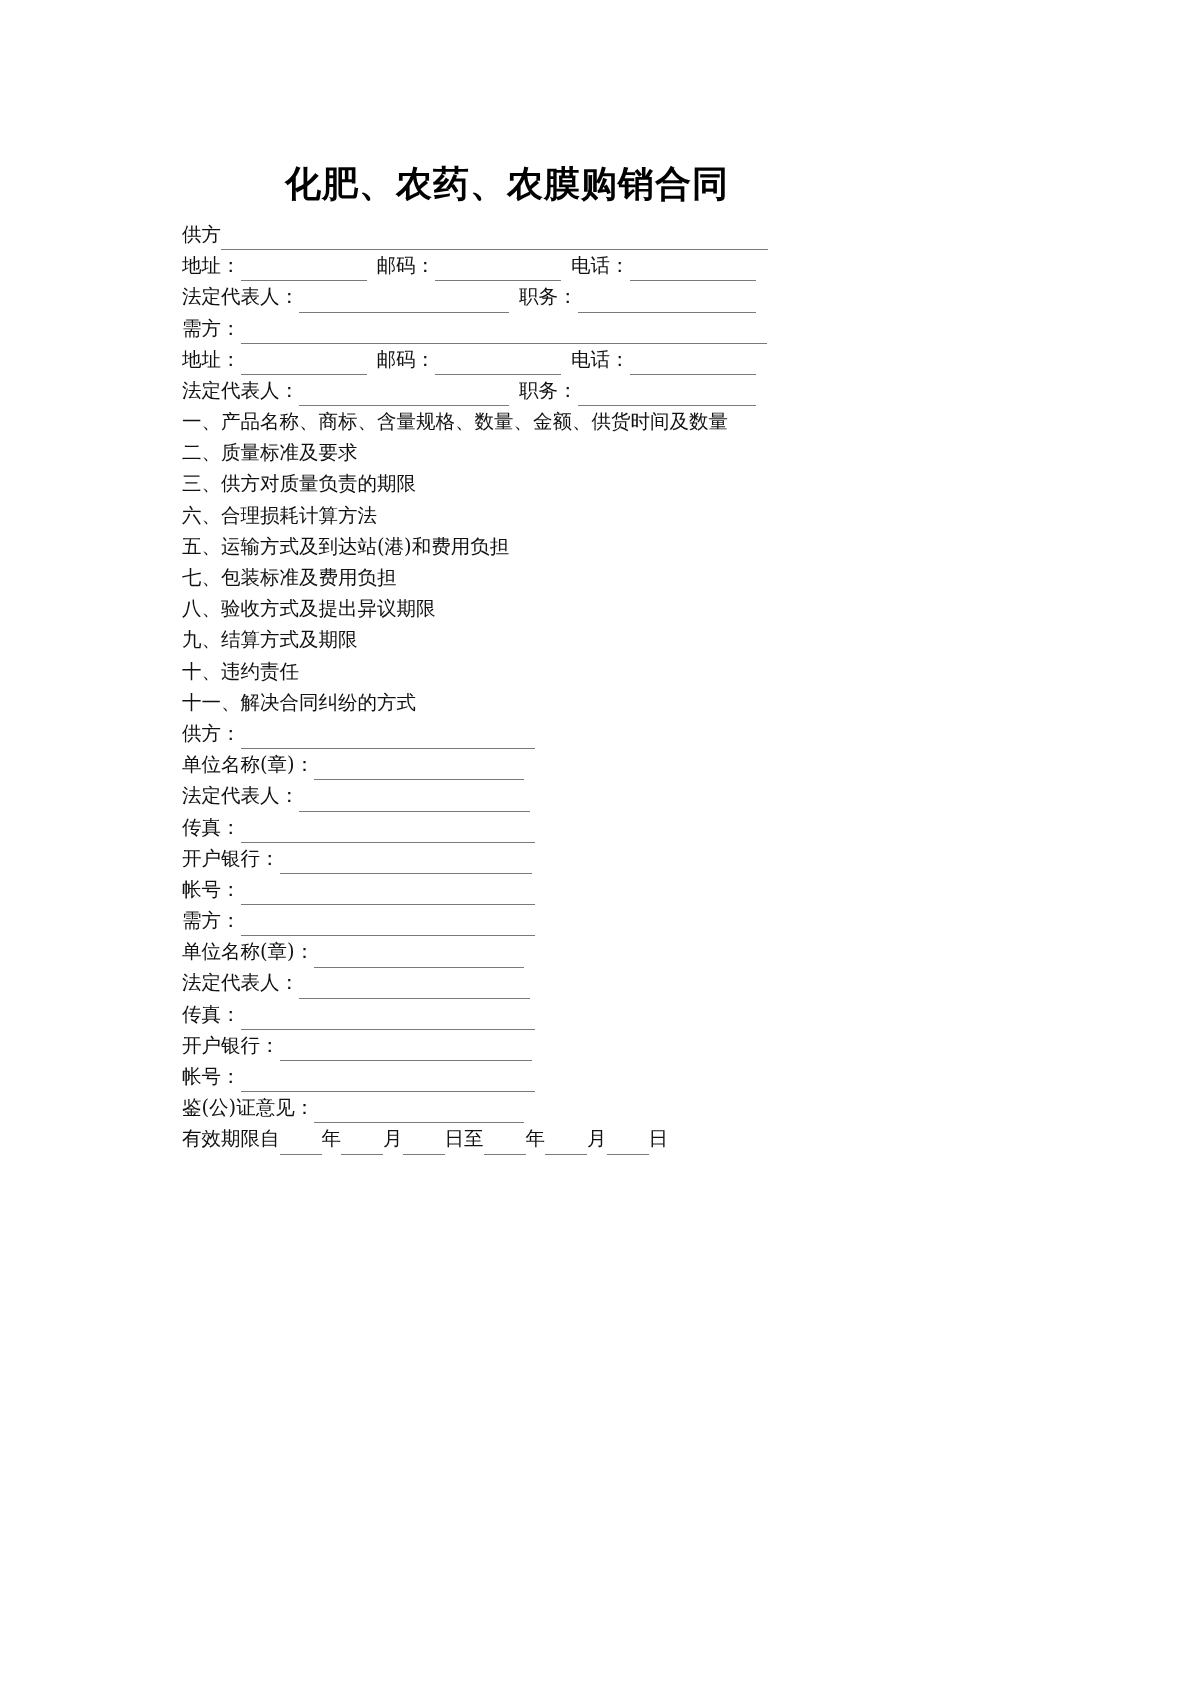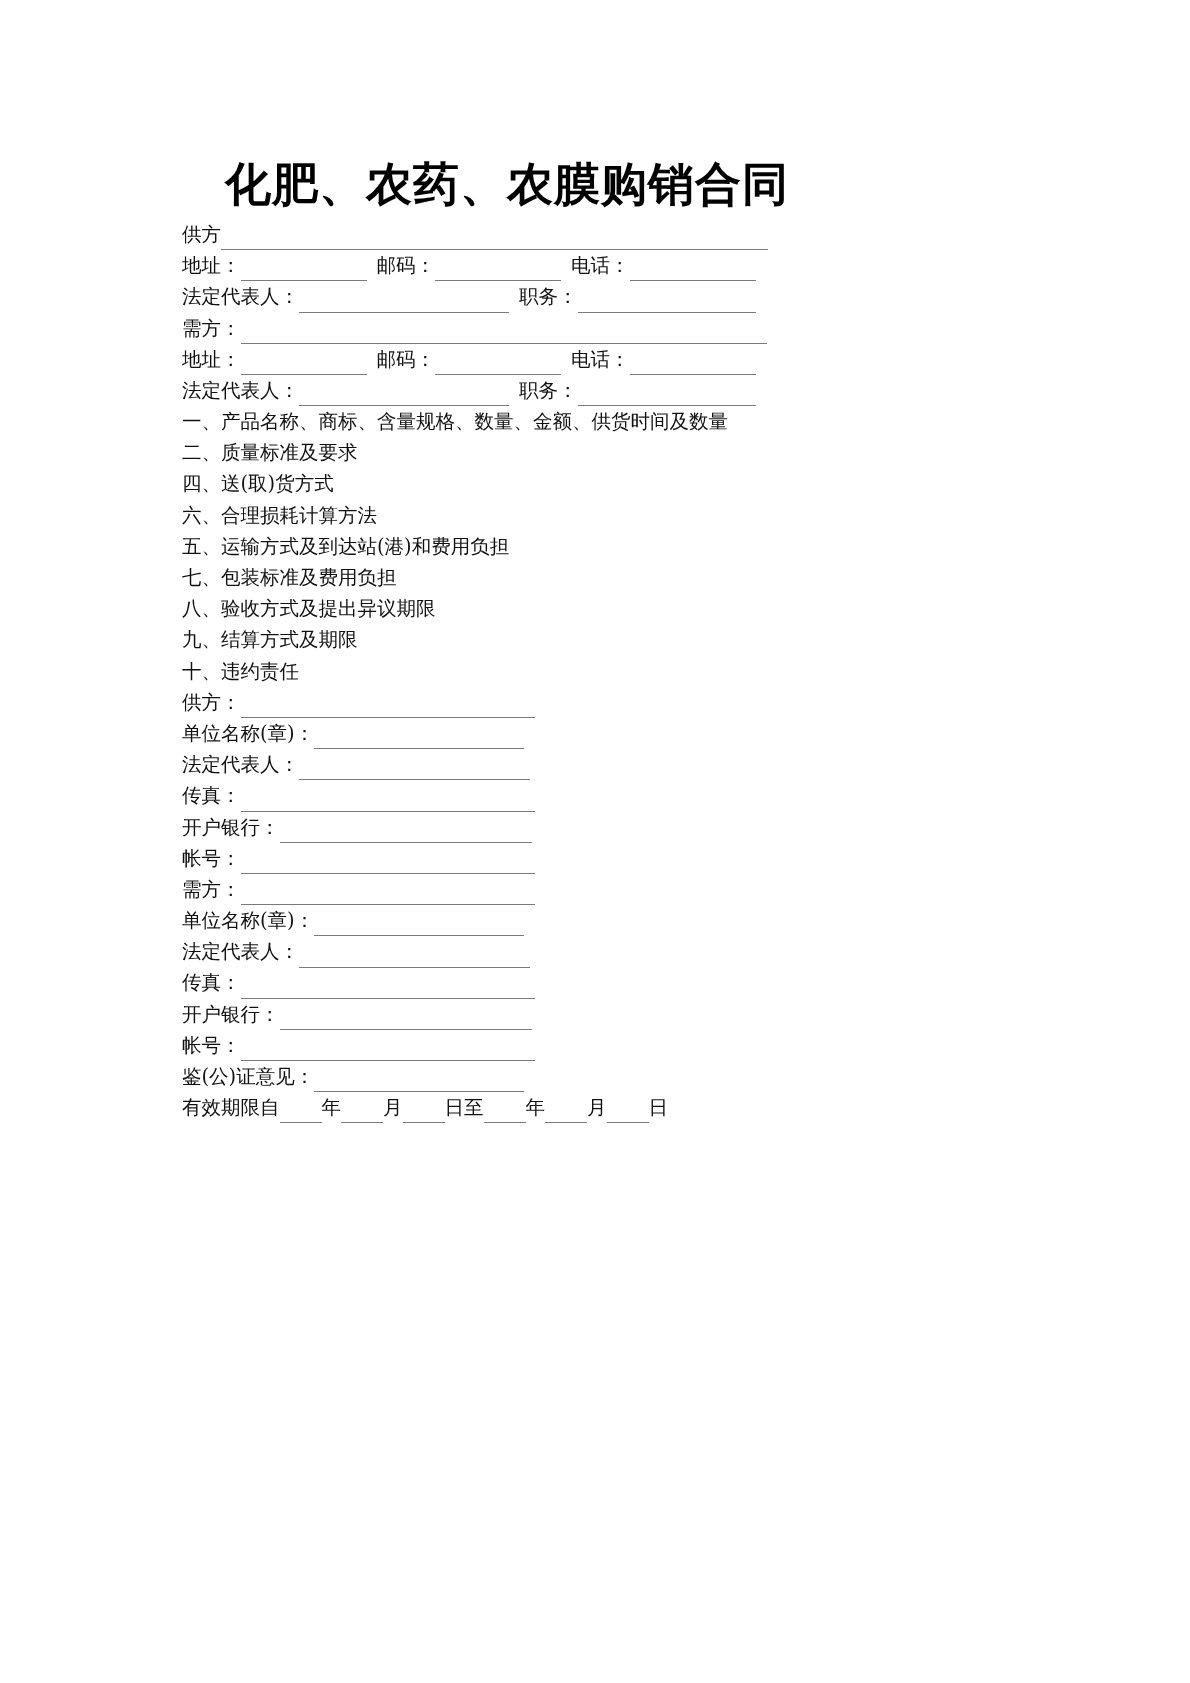--- a/index.html
+++ b/index.html
@@ -1,20 +1,20 @@
 <!DOCTYPE html>
 <html><head>
   <meta charset="utf-8">
   <style>
     html, body { margin: 0; padding: 0; background: #ffffff; }
     body { width: 1190px; height: 1683px; position: relative; overflow: hidden;
       font-family: "DejaVu Serif", "Liberation Serif", serif; color: #111; }
     .title { position: absolute; left: 0; width: 1014px; top: 160px; text-align: center;
       font-family: "DejaVu Sans", "Liberation Sans", sans-serif; font-weight: bold;
-      font-size: 46px; letter-spacing: 1px; color: #000; line-height: 48px; }
+      font-size: 36px; letter-spacing: 1px; color: #000; line-height: 48px; }
     .body { position: absolute; left: 182px; top: 219px; width: 600px; }
     .line { height: 31.2px; line-height: 31.2px; font-size: 19.5px; white-space: nowrap;
       display: flex; align-items: flex-end; }
     .blank { display: inline-block; border-bottom: 1px solid #7a7a7a; height: 20px;
       margin-top: 4px; }
     .gap { display: inline-block; width: 10px; }
   </style>
 </head>
 <body>
 
@@ -65,27 +65,28 @@
   <div class="line">
     <span>法定代表人：</span>
     <span class="blank" style="width:210px"></span>
     <span class="gap"></span>
     <span>职务：</span>
     <span class="blank" style="width:178px"></span>
   </div>
 
   <div class="line">一、产品名称、商标、含量规格、数量、金额、供货时间及数量</div>
   <div class="line">二、质量标准及要求</div>
-  <div class="line">四、送(取)货方式</div>
+  <div class="line">三、供方对质量负责的期限</div>
   <div class="line">六、合理损耗计算方法</div>
   <div class="line">五、运输方式及到达站(港)和费用负担</div>
   <div class="line">七、包装标准及费用负担</div>
   <div class="line">八、验收方式及提出异议期限</div>
   <div class="line">九、结算方式及期限</div>
   <div class="line">十、违约责任</div>
+  <div class="line">十一、解决合同纠纷的方式</div>
 
   <div class="line">
     <span>供方：</span>
     <span class="blank" style="width:294px"></span>
   </div>
   <div class="line">
     <span>单位名称(章)：</span>
     <span class="blank" style="width:210px"></span>
   </div>
   <div class="line">

